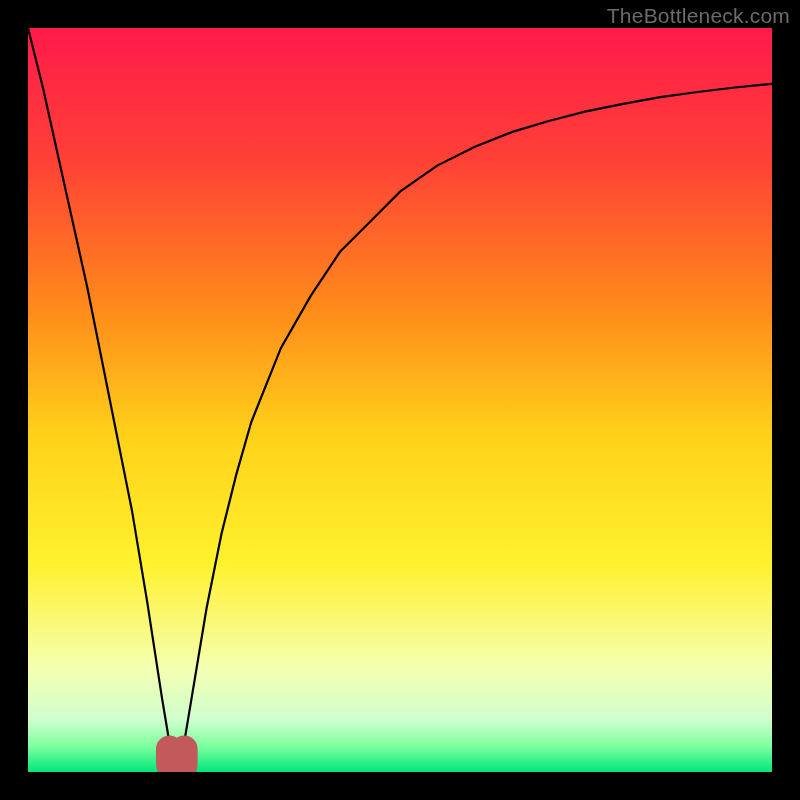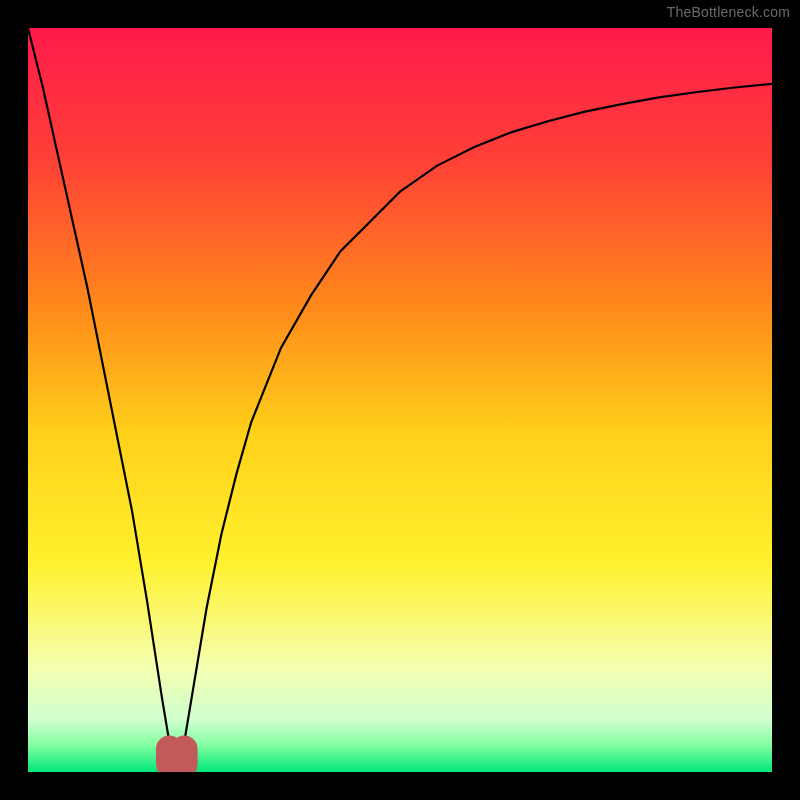--- a/index.html
+++ b/index.html
@@ -23,21 +23,21 @@
     top: 28px;
     width: 744px;
     height: 744px;
     overflow: hidden;
   }
   .watermark {
     position: absolute;
     top: 4px;
     right: 10px;
     color: #6b6b6b;
-    font-size: 14px;
+    font-size: 21px;
     font-weight: 400;
     letter-spacing: 0.2px;
   }
 </style>
 </head>
 <body>
 
 <div class="frame">
   <div class="watermark">TheBottleneck.com</div>
   <div class="plot">

